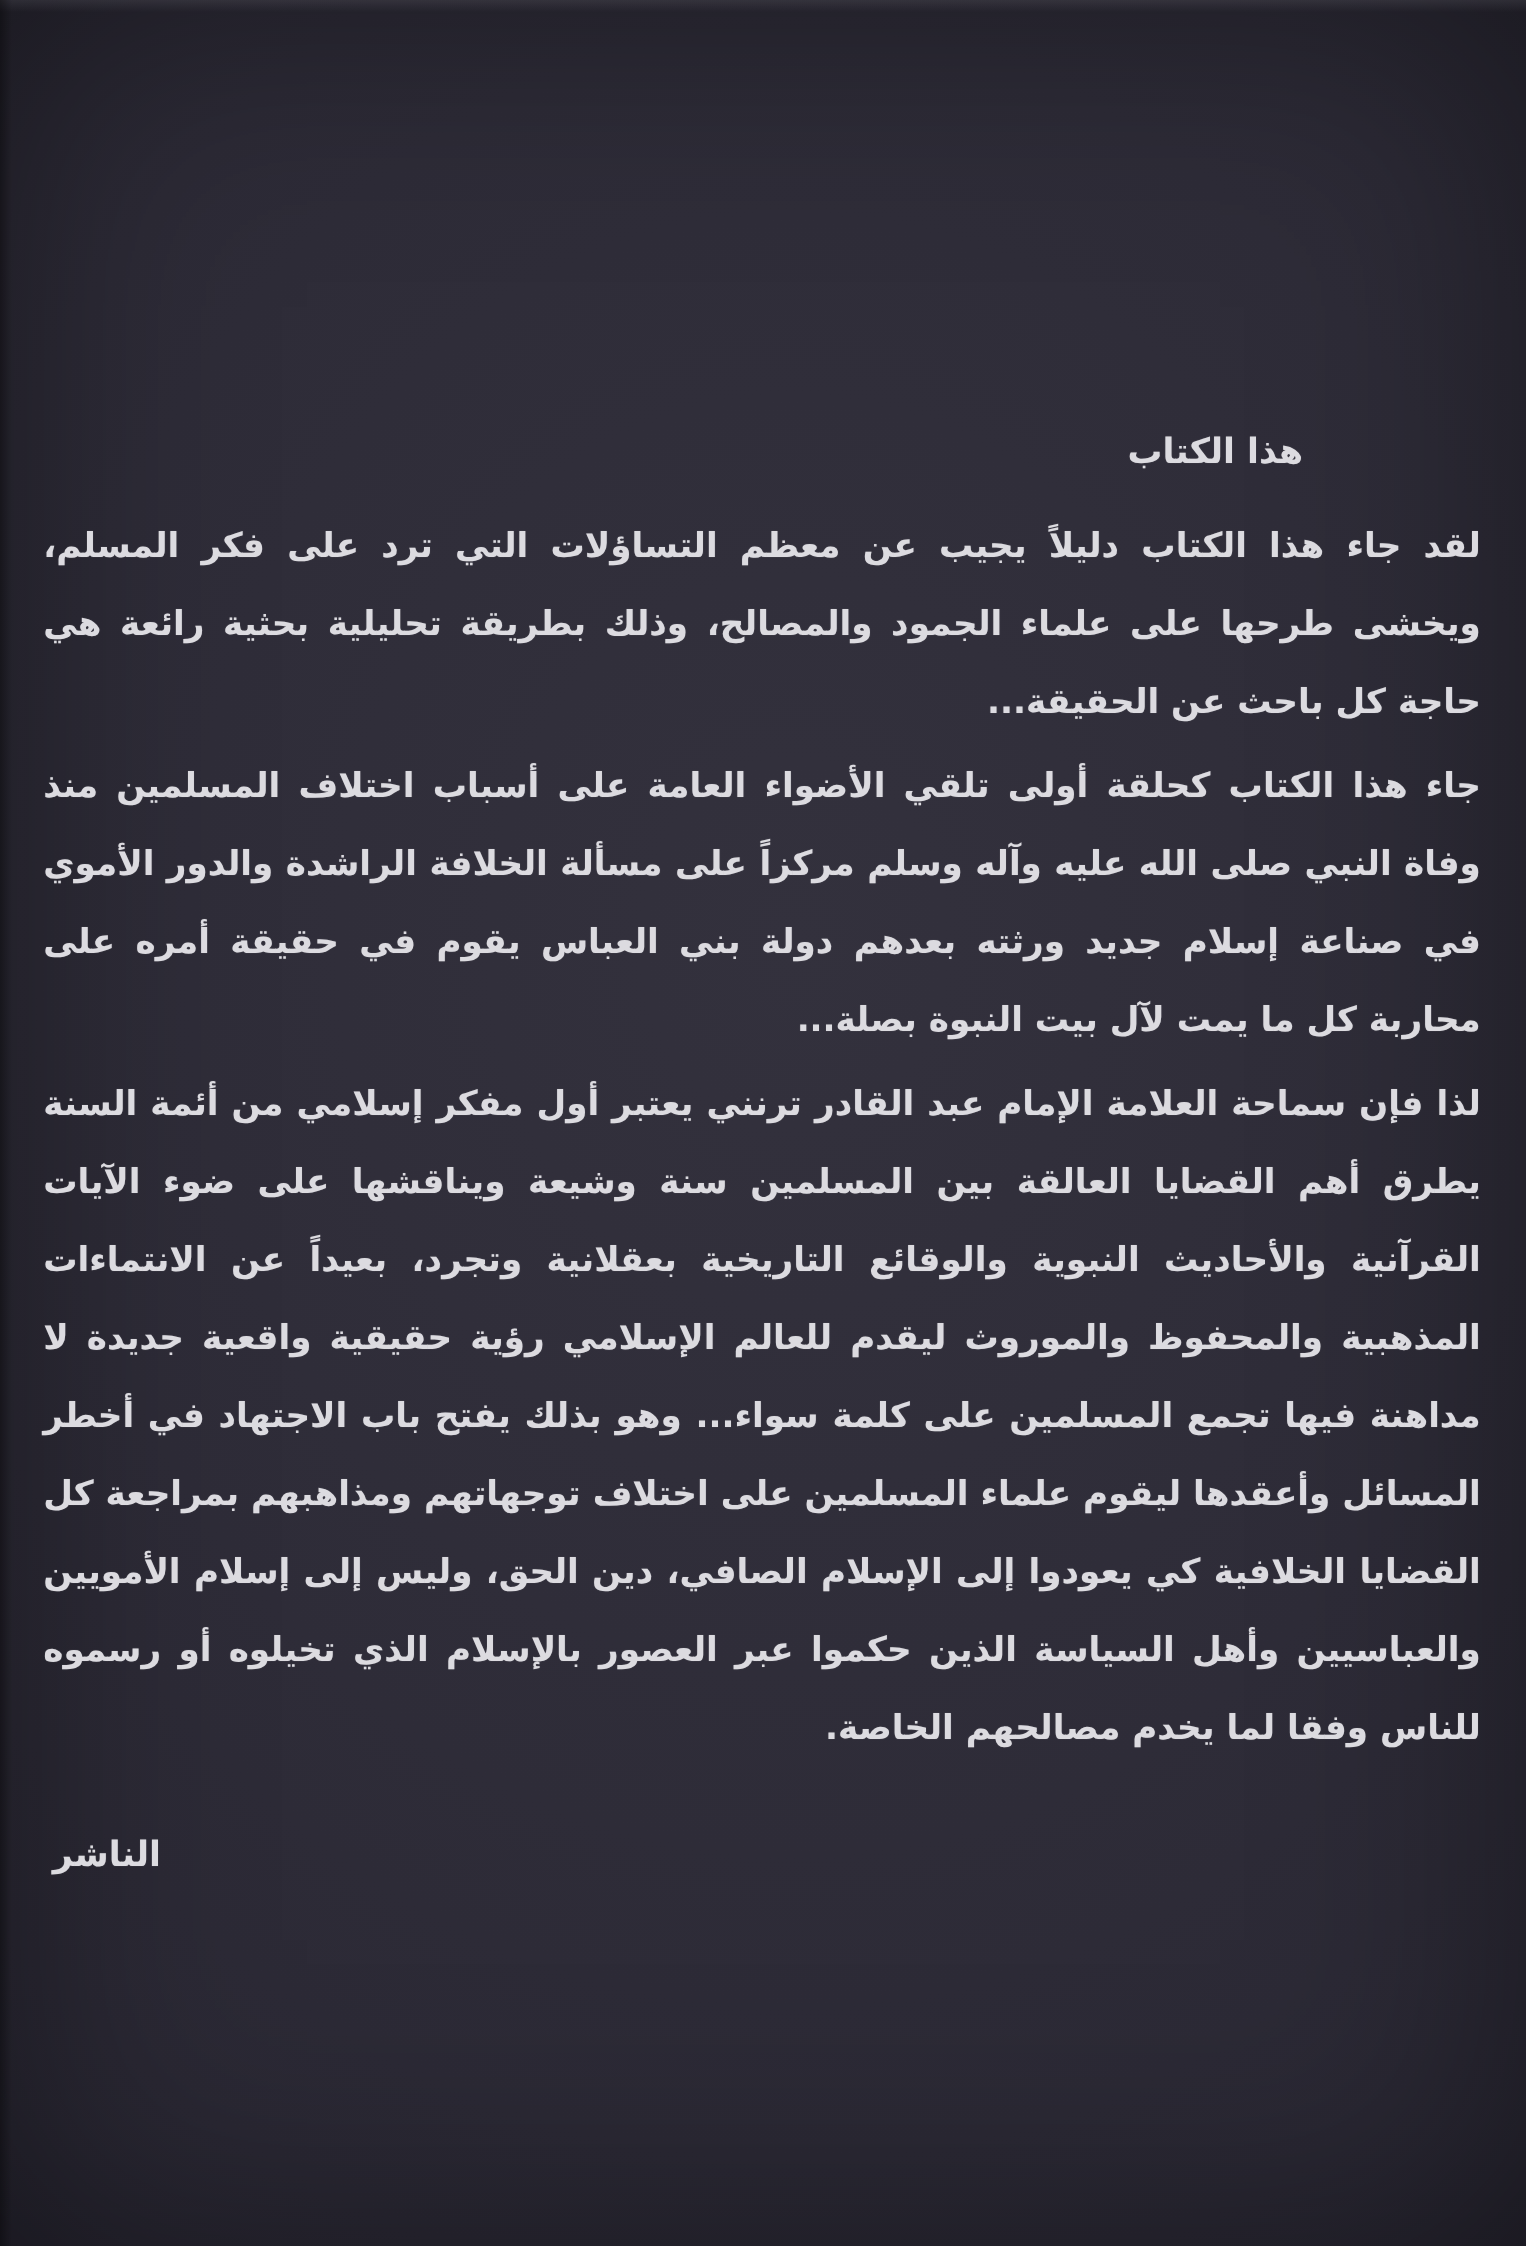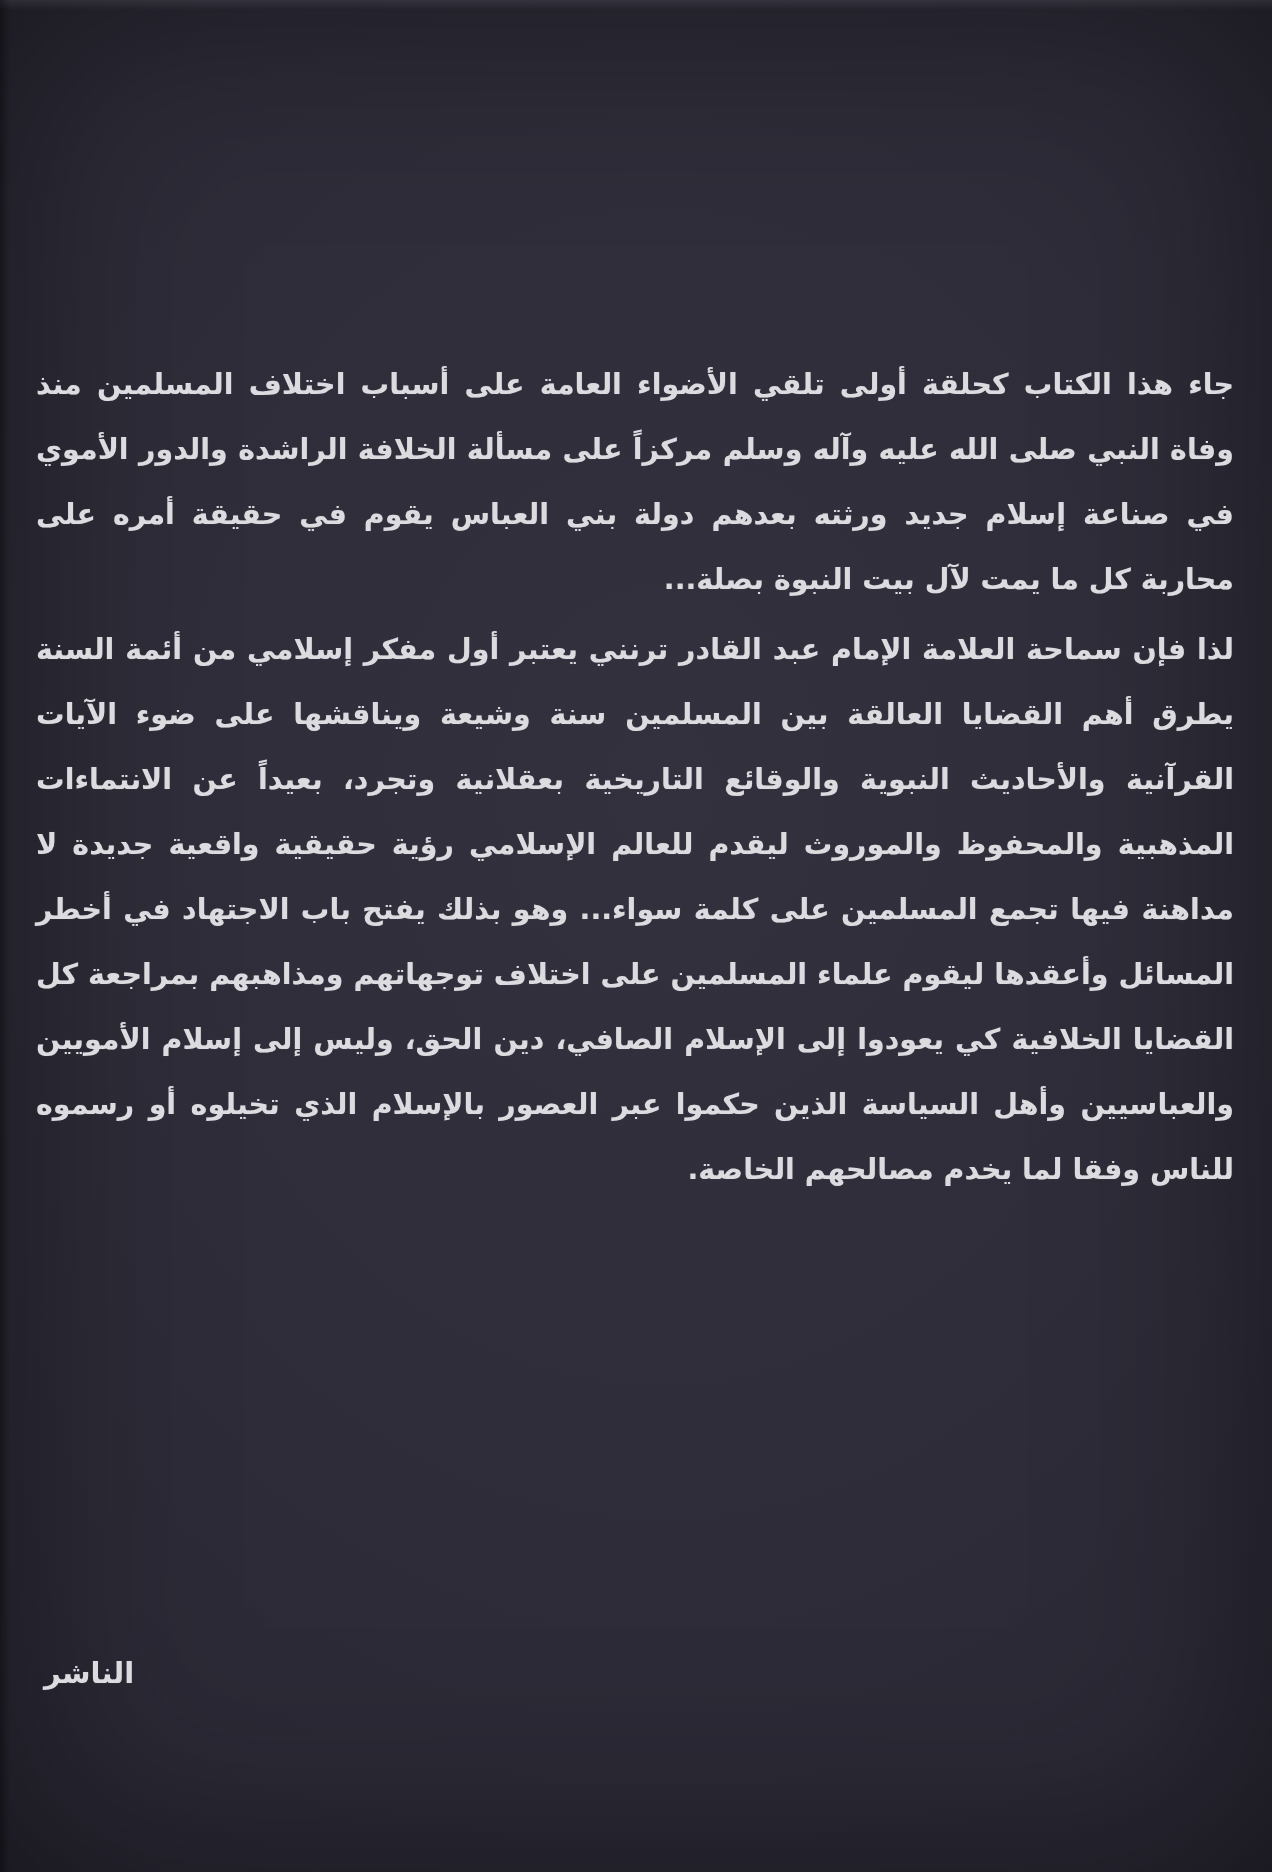--- a/index.html
+++ b/index.html
@@ -55,38 +55,40 @@
   .cover-paragraph {
     font-size: 28.5px;
     line-height: 65px;
     margin: 0 0 5px 0;
     text-align: justify;
     text-align-last: right;
     text-justify: inter-word;
   }
   .publisher {
     position: absolute;
-    top: 1656px;
+    top: 1528px;
     left: 44px;
     direction: rtl;
     color: #dcdbe0;
     font-weight: bold;
     font-size: 29px;
     text-shadow: 0 0 1px rgba(255,255,255,0.25);
   }
 </style>
 </head>
 <body>
 
 <div class="cover">
   <div class="top-edge"></div>
   <div class="left-edge"></div>
 
   <div class="text-block">
+    <div class="cover-title">هذا الكتاب</div>
 
+    <p class="cover-paragraph">لقد جاء هذا الكتاب دليلاً يجيب عن معظم التساؤلات التي ترد على فكر المسلم، ويخشى طرحها على علماء الجمود والمصالح، وذلك بطريقة تحليلية بحثية رائعة هي حاجة كل باحث عن الحقيقة...</p>
 
     <p class="cover-paragraph">جاء هذا الكتاب كحلقة أولى تلقي الأضواء العامة على أسباب اختلاف المسلمين منذ وفاة النبي صلى الله عليه وآله وسلم مركزاً على مسألة الخلافة الراشدة والدور الأموي في صناعة إسلام جديد ورثته بعدهم دولة بني العباس يقوم في حقيقة أمره على محاربة كل ما يمت لآل بيت النبوة بصلة...</p>
 
 
     <p class="cover-paragraph">لذا فإن سماحة العلامة الإمام عبد القادر ترنني يعتبر أول مفكر إسلامي من أئمة السنة يطرق أهم القضايا العالقة بين المسلمين سنة وشيعة ويناقشها على ضوء الآيات القرآنية والأحاديث النبوية والوقائع التاريخية بعقلانية وتجرد، بعيداً عن الانتماءات المذهبية والمحفوظ والموروث ليقدم للعالم الإسلامي رؤية حقيقية واقعية جديدة لا مداهنة فيها تجمع المسلمين على كلمة سواء... وهو بذلك يفتح باب الاجتهاد في أخطر المسائل وأعقدها ليقوم علماء المسلمين على اختلاف توجهاتهم ومذاهبهم بمراجعة كل القضايا الخلافية كي يعودوا إلى الإسلام الصافي، دين الحق، وليس إلى إسلام الأمويين والعباسيين وأهل السياسة الذين حكموا عبر العصور بالإسلام الذي تخيلوه أو رسموه للناس وفقا لما يخدم مصالحهم الخاصة.</p>
   </div>
 
   <div class="publisher">الناشر</div>
 </div>
 

